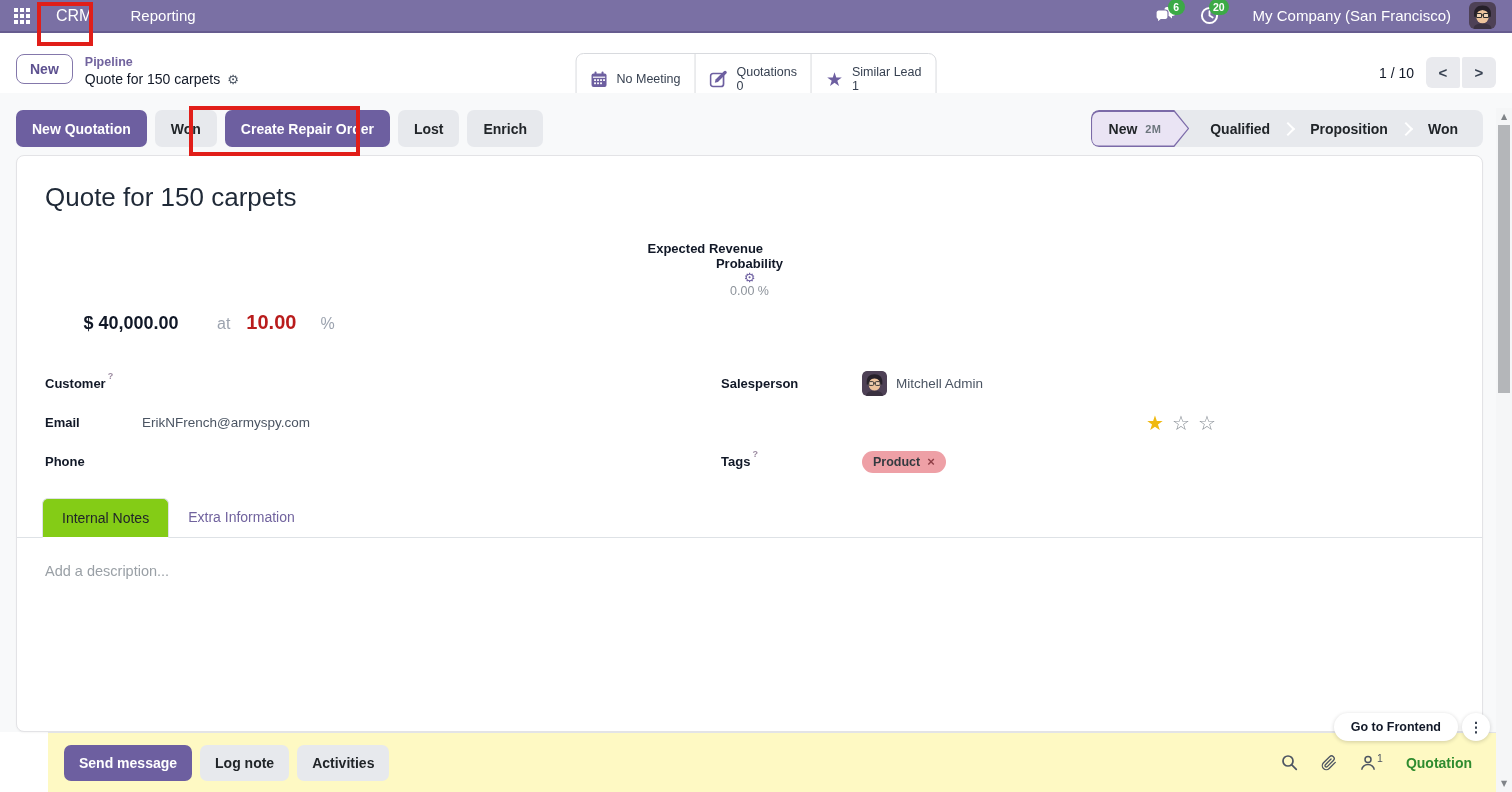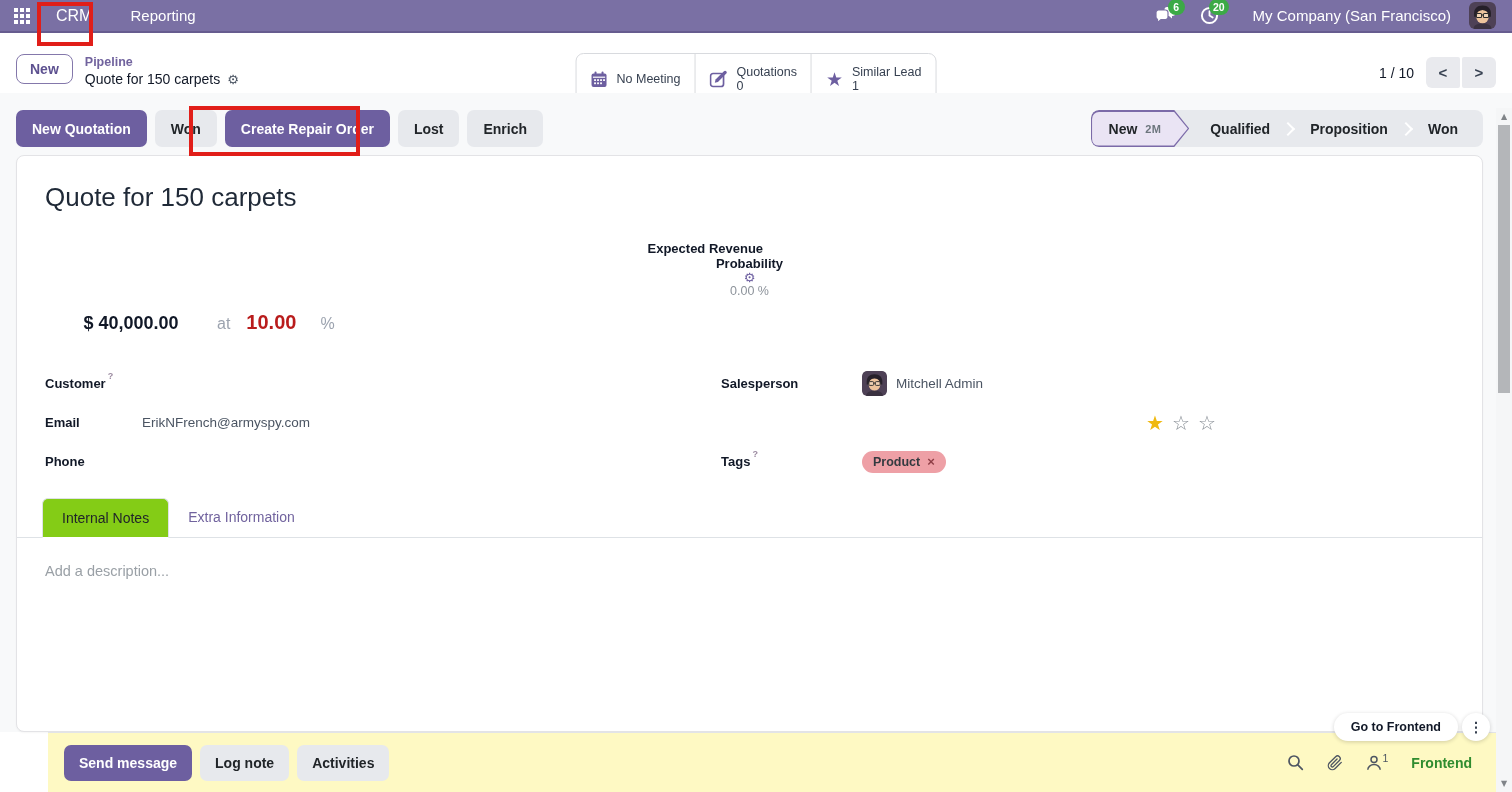--- a/index.html
+++ b/index.html
@@ -428,21 +428,21 @@
         <path d="M21.44 11.05l-9.19 9.19a6 6 0 0 1-8.49-8.49l9.19-9.19a4 4 0 0 1 5.66 5.66l-9.2 9.19a2 2 0 0 1-2.83-2.83l8.49-8.48" fill="none" stroke="#4d5562" stroke-width="2" stroke-linecap="round" stroke-linejoin="round"></path>
       </svg>
     </button>
     <button class="ch-icon">
       <svg width="16" height="16" viewBox="0 0 16 16">
         <circle cx="8" cy="4.6" r="3" fill="none" stroke="#4d5562" stroke-width="1.5"></circle>
         <path d="M1.8 14.8 a6.2 5.2 0 0 1 12.4 0" fill="none" stroke="#4d5562" stroke-width="1.5"></path>
       </svg>
       <span class="followers-count">1</span>
     </button>
-    <span class="following">Frontend</span>
+    <span class="following">Quotation</span>
   </div>
 </footer>
 
 <div class="scrollbar">
   <span class="sb-arrow sb-up">▲</span>
   <div class="sb-thumb"></div>
   <span class="sb-arrow sb-down">▼</span>
 </div>
 
 <div class="ann ann-crm"></div>

